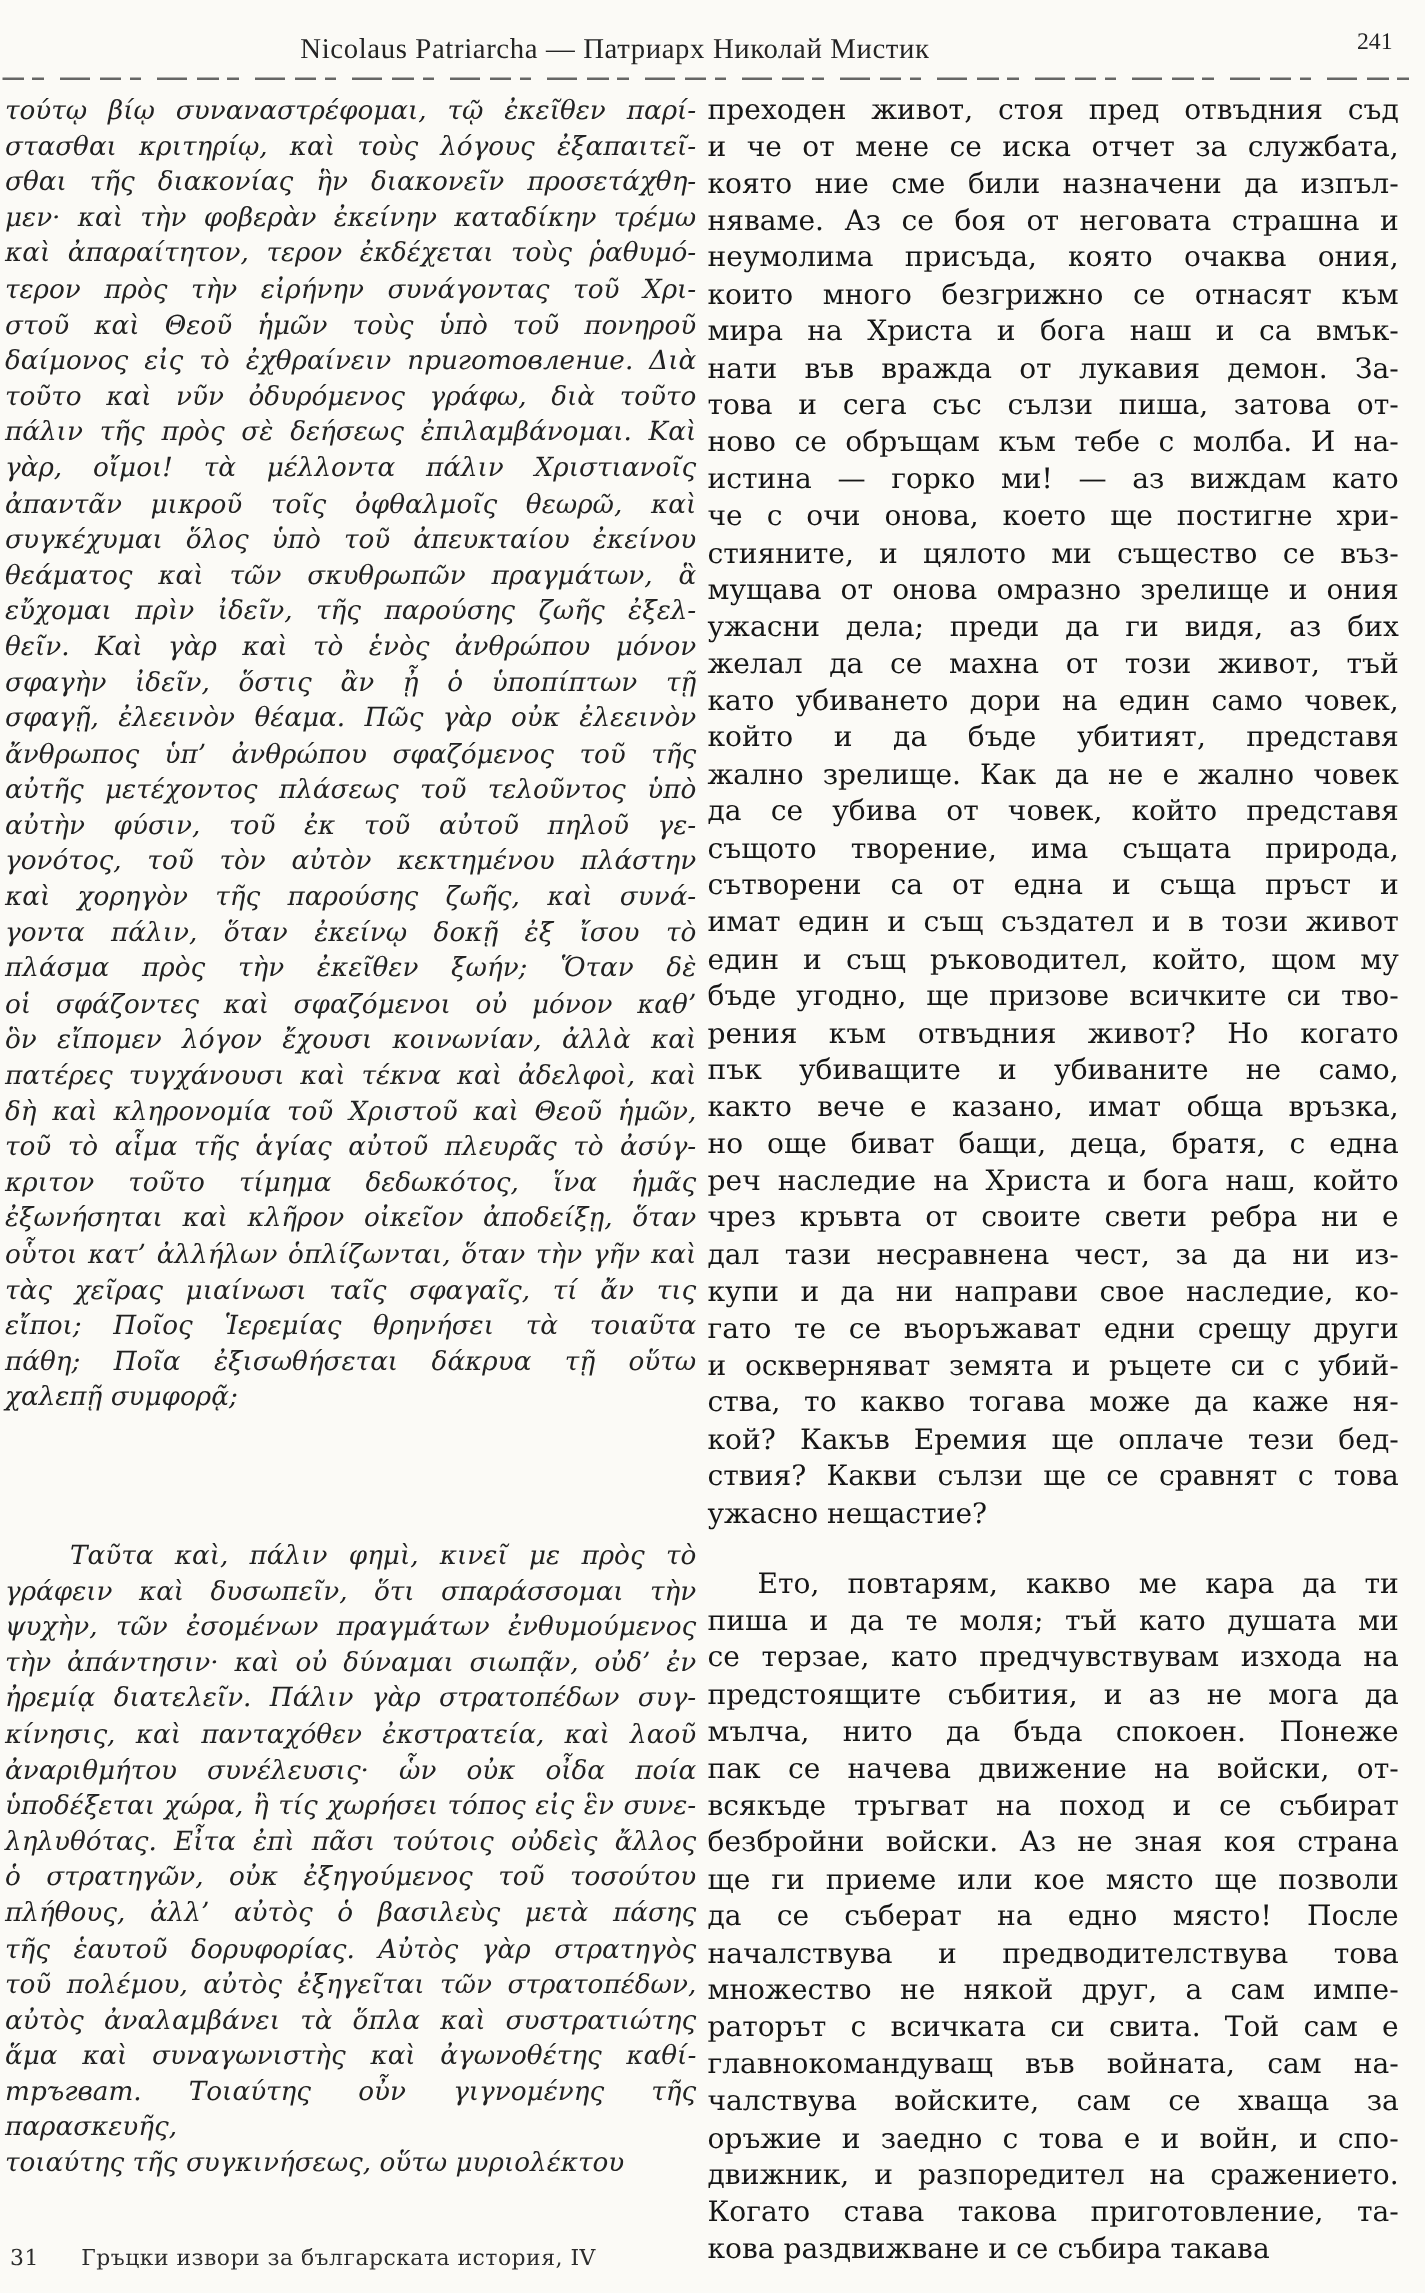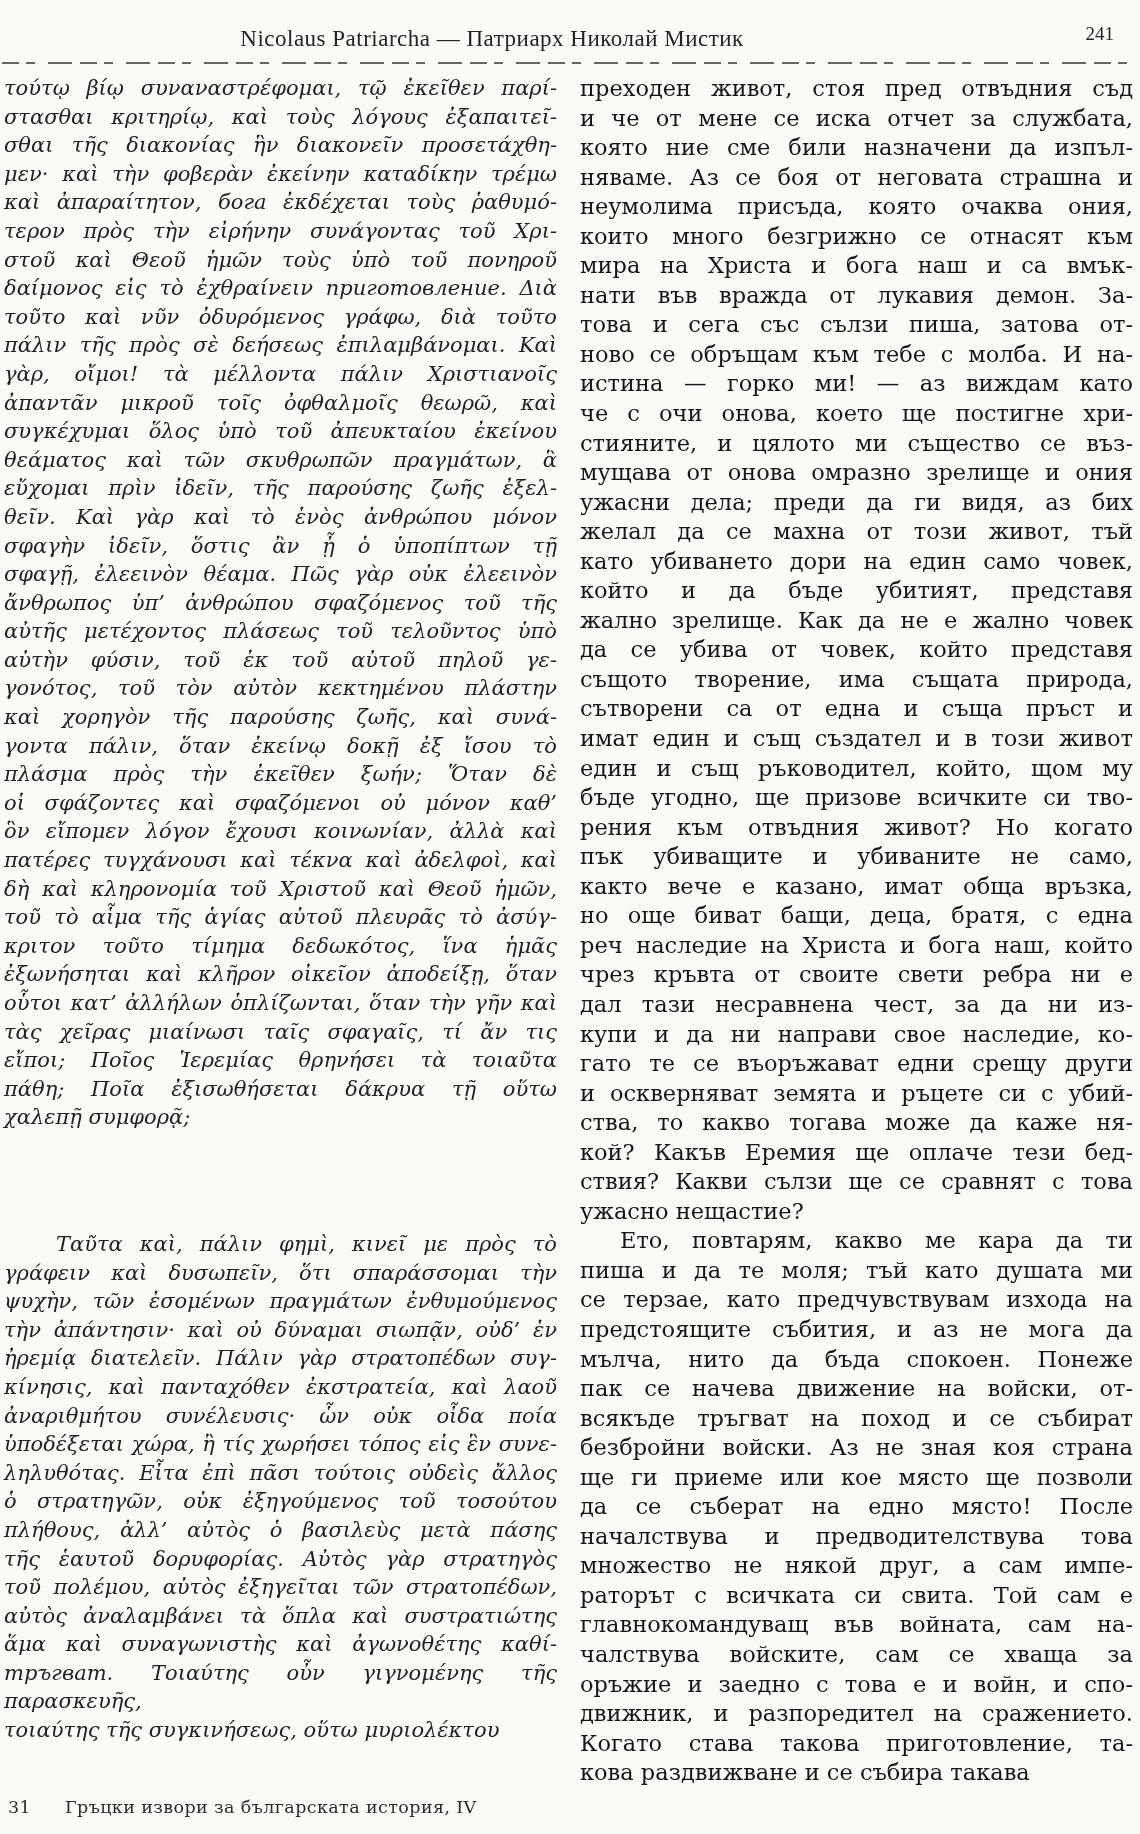--- a/index.html
+++ b/index.html
@@ -20,35 +20,35 @@
   }
   .header-rule{
     position:absolute;top:46px;left:2px;right:2px;height:2px;opacity:.78;
     background:repeating-linear-gradient(90deg,
       #3c3c3c 0 17px,transparent 17px 24px,
       #3c3c3c 24px 33px,transparent 33px 46px,
       #3c3c3c 46px 70px,transparent 70px 78px);
   }
   .columns{
     position:absolute;top:58px;left:4px;width:1132px;
-    display:flex;gap:23px;
+    display:flex;gap:9px;
   }
   .col{width:553px;padding-top:16px;}
   .col-greek{
     font-family:"DejaVu Serif",serif;font-style:italic;
     font-size:21px;line-height:28.6px;color:#222;
   }
   .col-bulgarian{
     font-family:"DejaVu Serif",serif;
     font-size:22.5px;line-height:29.55px;color:#161616;
   }
   .tline{text-align:justify;text-align-last:justify;}
   .tline.last{text-align-last:left;}
   .para.indented .tline:first-child{text-indent:52px;}
-  .col-bulgarian .para.indented .tline:first-child{text-indent:40px;}
+  .col-bulgarian .para.indented .tline:first-child{text-indent:40px;margin-top:27px;}
   .para-gap{height:98px;}
   .page-footer{
     position:absolute;left:8px;top:1797px;
     font-family:"DejaVu Serif",serif;font-size:17.5px;color:#2b2b2b;
     letter-spacing:.4px;
   }
   .footer-series{margin-left:28px;}
 </style>
 </head>
 <body>
@@ -59,21 +59,21 @@
   <div class="header-rule"></div>
 </div>
 
 <div class="columns">
   <div class="col col-greek">
     <div class="para">
         <div class="tline">τούτῳ βίῳ συναναστρέφομαι, τῷ ἐκεῖθεν παρί-</div>
         <div class="tline">στασθαι κριτηρίῳ, καὶ τοὺς λόγους ἐξαπαιτεῖ-</div>
         <div class="tline">σθαι τῆς διακονίας ἣν διακονεῖν προσετάχθη-</div>
         <div class="tline">μεν· καὶ τὴν φοβερὰν ἐκείνην καταδίκην τρέμω</div>
-        <div class="tline">καὶ ἀπαραίτητον, бога ἐκδέχεται τοὺς ῥαθυμό-</div>
+        <div class="tline">καὶ ἀπαραίτητον, τερον ἐκδέχεται τοὺς ῥαθυμό-</div>
         <div class="tline">τερον πρὸς τὴν εἰρήνην συνάγοντας τοῦ Χρι-</div>
         <div class="tline">στοῦ καὶ Θεοῦ ἡμῶν τοὺς ὑπὸ τοῦ πονηροῦ</div>
         <div class="tline">δαίμονος εἰς τὸ ἐχθραίνειν приготовление. Διὰ</div>
         <div class="tline">τοῦτο καὶ νῦν ὀδυρόμενος γράφω, διὰ τοῦτο</div>
         <div class="tline">πάλιν τῆς πρὸς σὲ δεήσεως ἐπιλαμβάνομαι. Καὶ</div>
         <div class="tline">γὰρ, οἴμοι! τὰ μέλλοντα πάλιν Χριστιανοῖς</div>
         <div class="tline">ἀπαντᾶν μικροῦ τοῖς ὀφθαλμοῖς θεωρῶ, καὶ</div>
         <div class="tline">συγκέχυμαι ὅλος ὑπὸ τοῦ ἀπευκταίου ἐκείνου</div>
         <div class="tline">θεάματος καὶ τῶν σκυθρωπῶν πραγμάτων, ἃ</div>
         <div class="tline">εὔχομαι πρὶν ἰδεῖν, τῆς παρούσης ζωῆς ἐξελ-</div>

